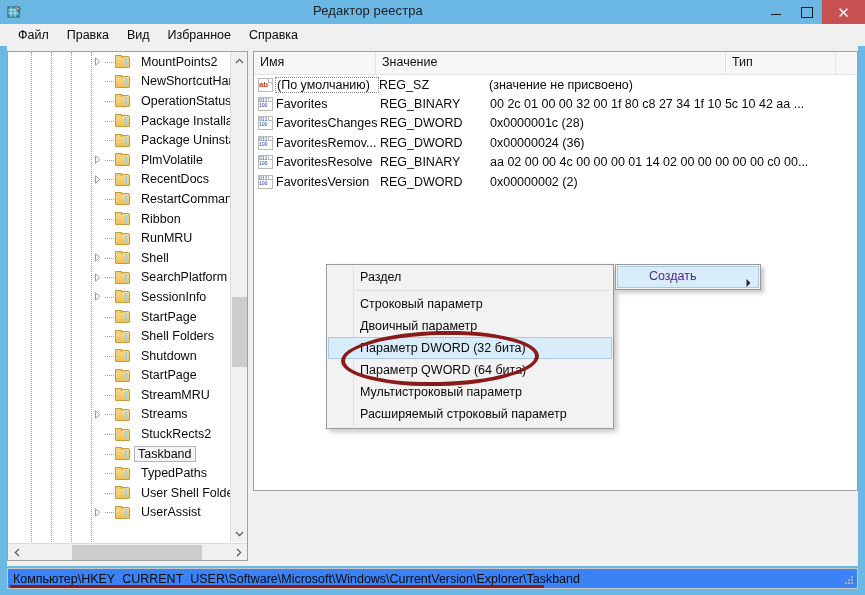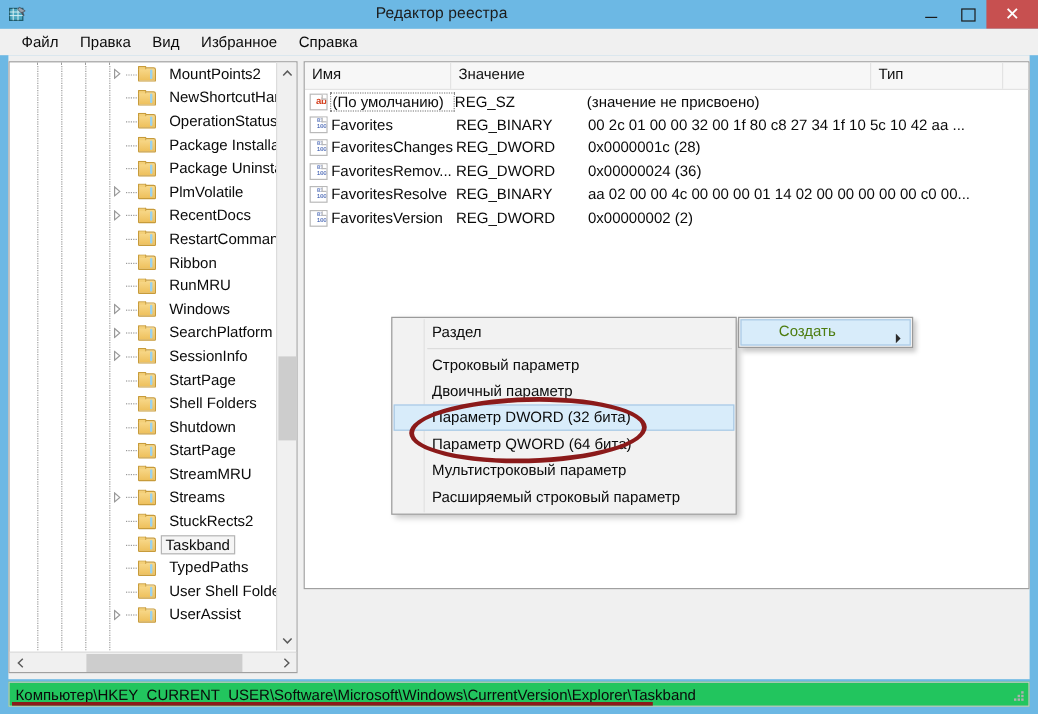--- a/index.html
+++ b/index.html
@@ -286,21 +286,21 @@
     box-sizing: border-box;
   }
 
   
   .vicon {
     width: 15px; height: 14px;
     position: relative;
     background: #ffffff;
     border: 1px solid #b9b9b9;
     box-sizing: border-box;
-    display: flex; align-items: center; justify-content: flex-end;
+    display: flex; align-items: center; justify-content: flex-start;
     overflow: hidden;
   }
   .vicon .ab {
     font-family: "Liberation Sans", sans-serif;
     font-size: 8px;
     font-weight: bold;
     color: #d4401f;
     line-height: 8px;
     letter-spacing: -0.3px;
   }
@@ -344,21 +344,21 @@
     left: 1px; top: 1px;
     right: 1px; height: 22px;
     background: #d8ecfa;
     border: 1px solid #a9c9e4;
     box-sizing: border-box;
   }
   #ctx-parent .lbl {
     position: absolute;
     left: 33px; top: 4px;
     font-size: 12.5px;
-    color: #4d7c0f;
+    color: #4c1d95;
   }
   #ctx-parent .sub-arrow {
     position: absolute;
     right: 9px; top: 8px;
   }
 
   #ctx-menu {
     position: absolute;
     left: 319px; top: 218px;
     width: 288px; height: 165px;
@@ -411,21 +411,21 @@
     z-index: 30;
     pointer-events: none;
     transform: rotate(-1.5deg);
   }
 
   
   #statusbar {
     position: absolute;
     left: 7px; top: 568px;
     width: 851px; height: 21px;
-    background: #22c55e;
+    background: #3b82f6;
     border: 1px solid #c9c9c9;
     box-sizing: border-box;
     font-size: 12.5px;
     color: #0a0a0a;
     display: flex;
     align-items: center;
     padding-left: 5px;
   }
   #status-text { white-space: nowrap; }
   #annot-underline {
@@ -612,21 +612,21 @@
               <svg width="8" height="9" viewBox="0 0 8 9">
                 <path d="M1.5 0.8 L5.8 4.5 L1.5 8.2 Z" fill="none" stroke="#9a9a9a" stroke-width="1"></path>
               </svg>
             </div>
             <div class="dots"></div>
             <div class="folder">
               <div class="f-back"></div>
               <div class="f-tab"></div>
               <div class="f-spine"></div>
             </div>
-            <span class="label">Windows</span>
+            <span class="label">Shell</span>
           </div>
           <div class="tree-row">
             <div class="indent"></div>
             <div class="arrow" style="top: 5px;">
               <svg width="8" height="9" viewBox="0 0 8 9">
                 <path d="M1.5 0.8 L5.8 4.5 L1.5 8.2 Z" fill="none" stroke="#9a9a9a" stroke-width="1"></path>
               </svg>
             </div>
             <div class="dots"></div>
             <div class="folder">

